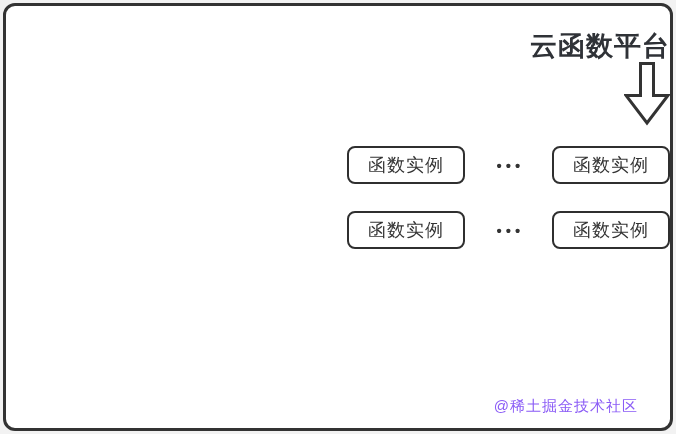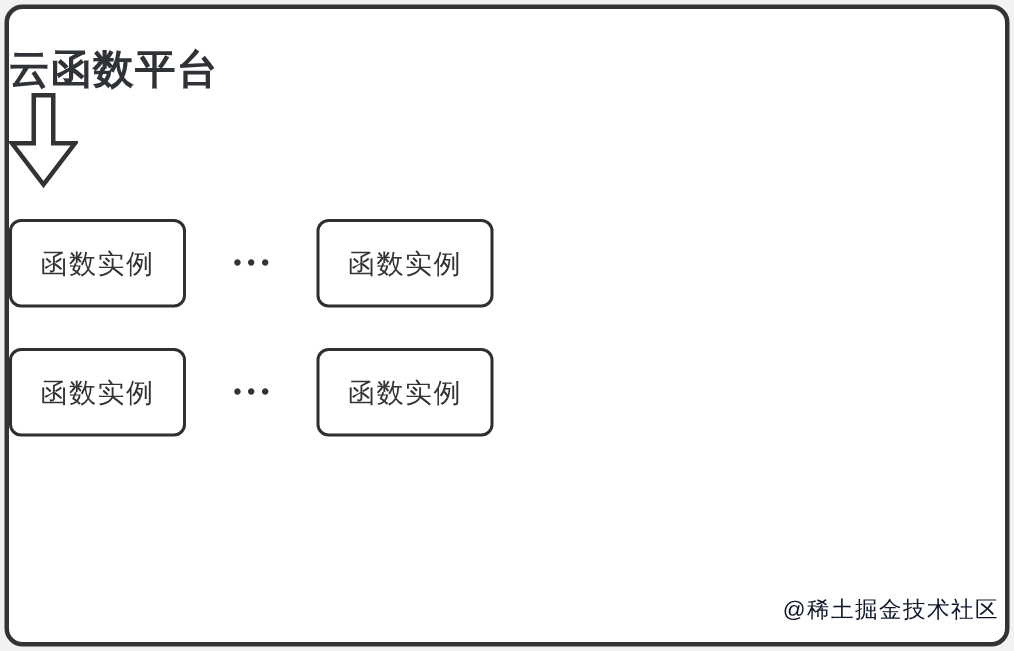--- a/index.html
+++ b/index.html
@@ -11,21 +11,21 @@
   }
   .frame {
     position: relative;
     width: 670px; height: 428px;
     margin: 3px;
     background: #ffffff;
     border: 3px solid #333333;
     border-radius: 12px;
     display: flex;
     flex-direction: column;
-    align-items: flex-start;
+    align-items: flex-end;
   }
   .title {
     margin-top: 24px;
     font-size: 27px;
     line-height: 32px;
     font-weight: bold;
     color: #2f3237;
     letter-spacing: 1px;
   }
   .dashed-box {
@@ -51,21 +51,21 @@
     display: flex;
     flex-direction: column;
     gap: 27px;
   }
   .row {
     display: flex;
     align-items: center;
   }
   .instance-box {
     width: 118px;
-    height: 59px;
+    height: 38px;
     border: 2.5px solid #2f2f2f;
     border-radius: 8px;
     background: #ffffff;
     display: flex;
     align-items: center;
     justify-content: center;
     font-size: 18px;
     color: #333333;
     letter-spacing: 1px;
   }
@@ -73,24 +73,24 @@
     width: 87px;
     text-align: center;
     font-size: 15px;
     font-weight: bold;
     letter-spacing: 4px;
     color: #333333;
     padding-left: 4px;
   }
   .watermark {
     position: absolute;
-    right: 4px;
+    right: 32px;
     bottom: 12px;
     font-size: 15px;
-    color: #0f172a;
+    color: #8b5cf6;
     letter-spacing: 1px;
   }
 </style>
 </head>
 <body>
 
 <div class="frame">
 
   <div class="title">云函数平台</div>
 

